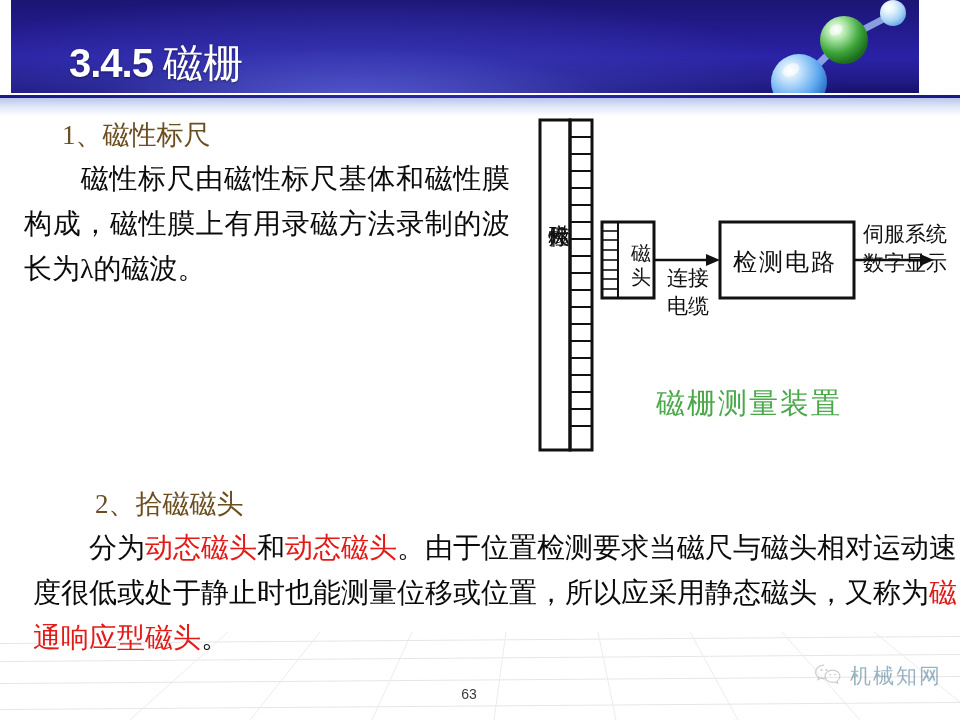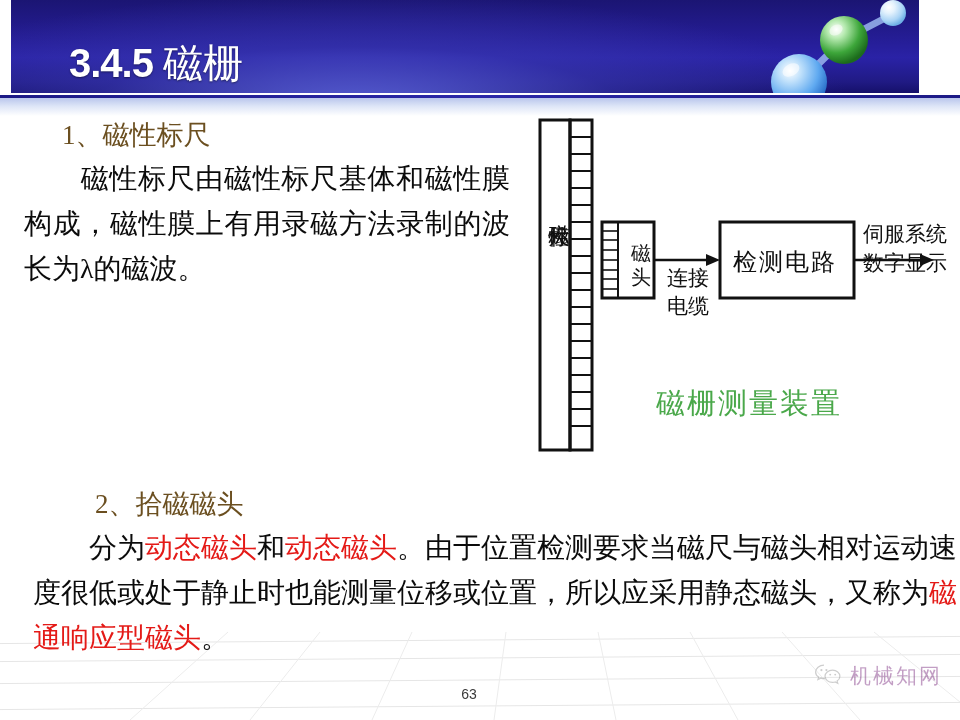--- a/index.html
+++ b/index.html
@@ -188,21 +188,21 @@
     position: absolute;
     right: 18px;
     top: 662px;
     display: flex;
     align-items: center;
     gap: 7px;
     opacity: 0.42;
   }
   .wm-text {
     font-size: 21px;
-    color: #701a75;
+    color: #0c4a6e;
     letter-spacing: 2px;
     font-family: "Liberation Sans", "DejaVu Sans", sans-serif;
   }
 </style>
 </head>
 <body>
 
 <div id="slide">
 
   <div class="floor-grid">

